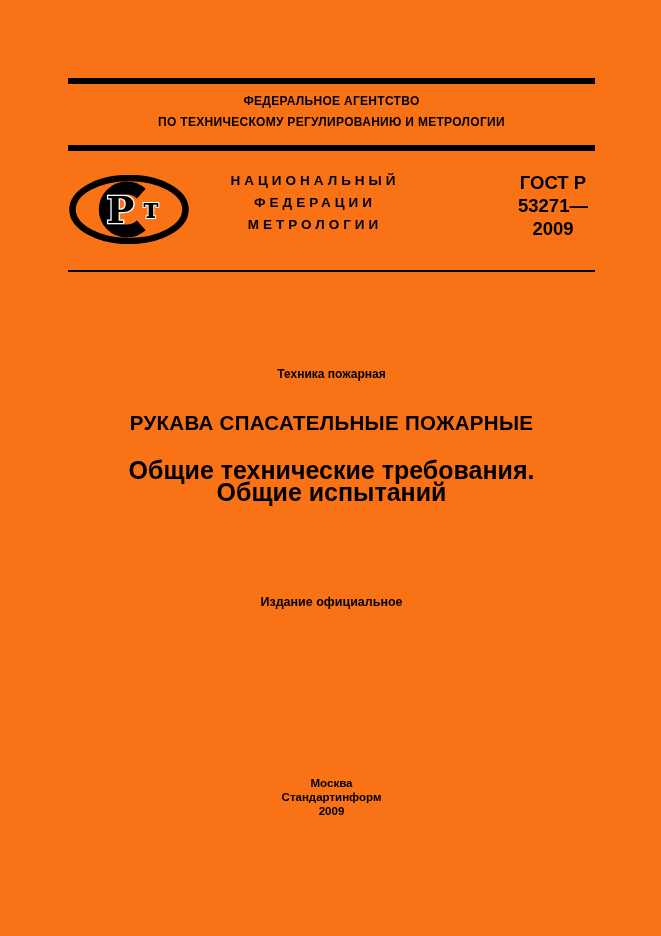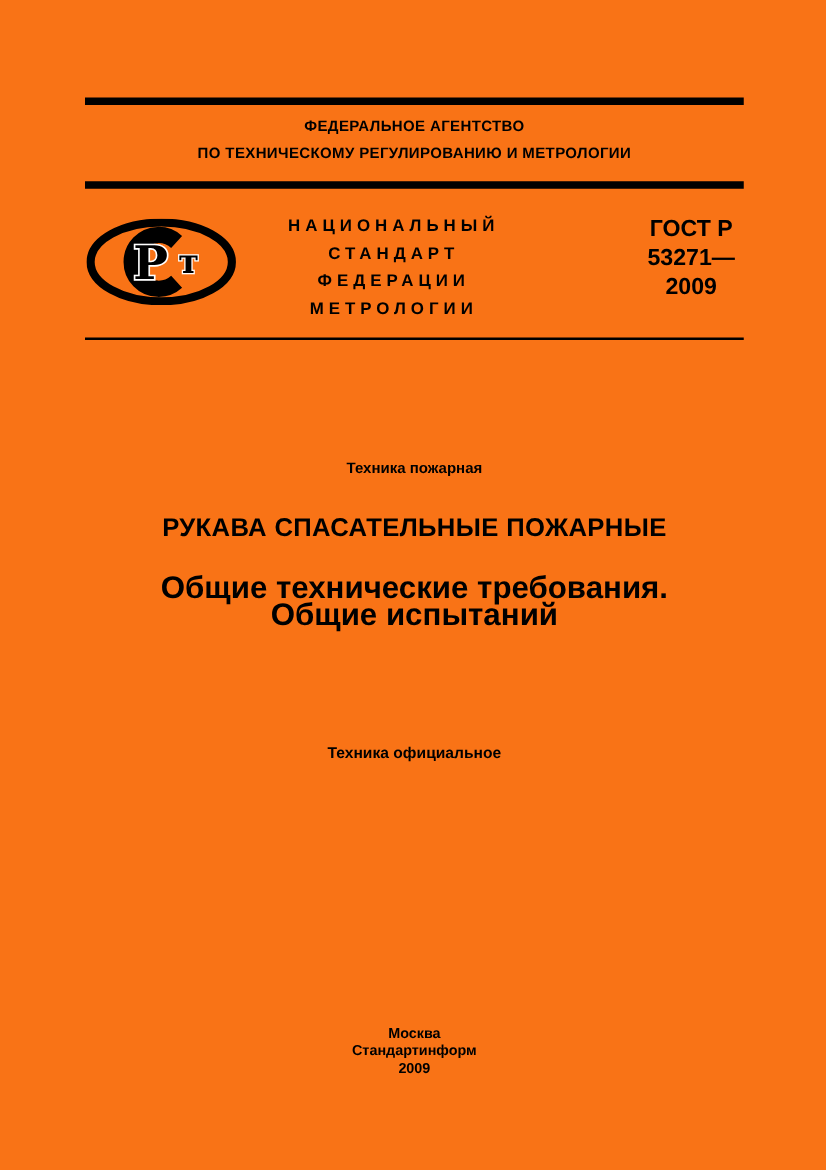--- a/index.html
+++ b/index.html
@@ -99,21 +99,21 @@
     top: 595px;
     width: 527px;
     text-align: center;
     font-weight: bold;
     font-size: 12.5px;
   }
 
   .imprint {
     position: absolute;
     left: 68px;
-    top: 820px;
+    top: 776px;
     width: 527px;
     text-align: center;
     font-weight: bold;
     font-size: 11.5px;
     line-height: 14px;
   }
 
   svg text { font-family: "DejaVu Serif", serif; font-weight: bold; }
 </style>
 </head>
@@ -133,21 +133,20 @@
     <svg viewBox="0 0 120 69" width="120" height="69" aria-hidden="true">
       <ellipse cx="60" cy="34.5" rx="56.5" ry="31.5" fill="none" stroke="#000" stroke-width="6.5"></ellipse>
       <path d="M 72.3 18.6 A 21.5 21.5 0 1 0 72.3 50.4" fill="none" stroke="#000" stroke-width="13" stroke-linecap="butt"></path>
       <text x="51.5" y="48" font-size="37" text-anchor="middle" fill="#000" stroke="#fff" stroke-width="2.6" paint-order="stroke">Р</text>
       <text x="82" y="43" font-size="27" text-anchor="middle" fill="#000" stroke="#fff" stroke-width="2" paint-order="stroke">т</text>
     </svg>
   </div>
 
   <div class="std-kind">
     <div>НАЦИОНАЛЬНЫЙ</div>
-    <div>СТАНДАРТ</div>
     <div>ФЕДЕРАЦИИ</div>
     <div>МЕТРОЛОГИИ</div>
   </div>
 
   <div class="designation">
     <div>ГОСТ Р</div>
     <div>53271—</div>
     <div>2009</div>
   </div>
 
@@ -155,21 +154,21 @@
 
   <div class="title-group">Техника пожарная</div>
 
   <div class="title-main">РУКАВА СПАСАТЕЛЬНЫЕ ПОЖАРНЫЕ</div>
 
   <div class="title-sub">
     <div>Общие технические требования.</div>
     <div>Общие испытаний</div>
   </div>
 
-  <div class="edition-note">Техника официальное</div>
+  <div class="edition-note">Издание официальное</div>
 
   <div class="imprint">
     <div>Москва</div>
     <div>Стандартинформ</div>
     <div>2009</div>
   </div>
 
 </div>
 
 </body></html>

